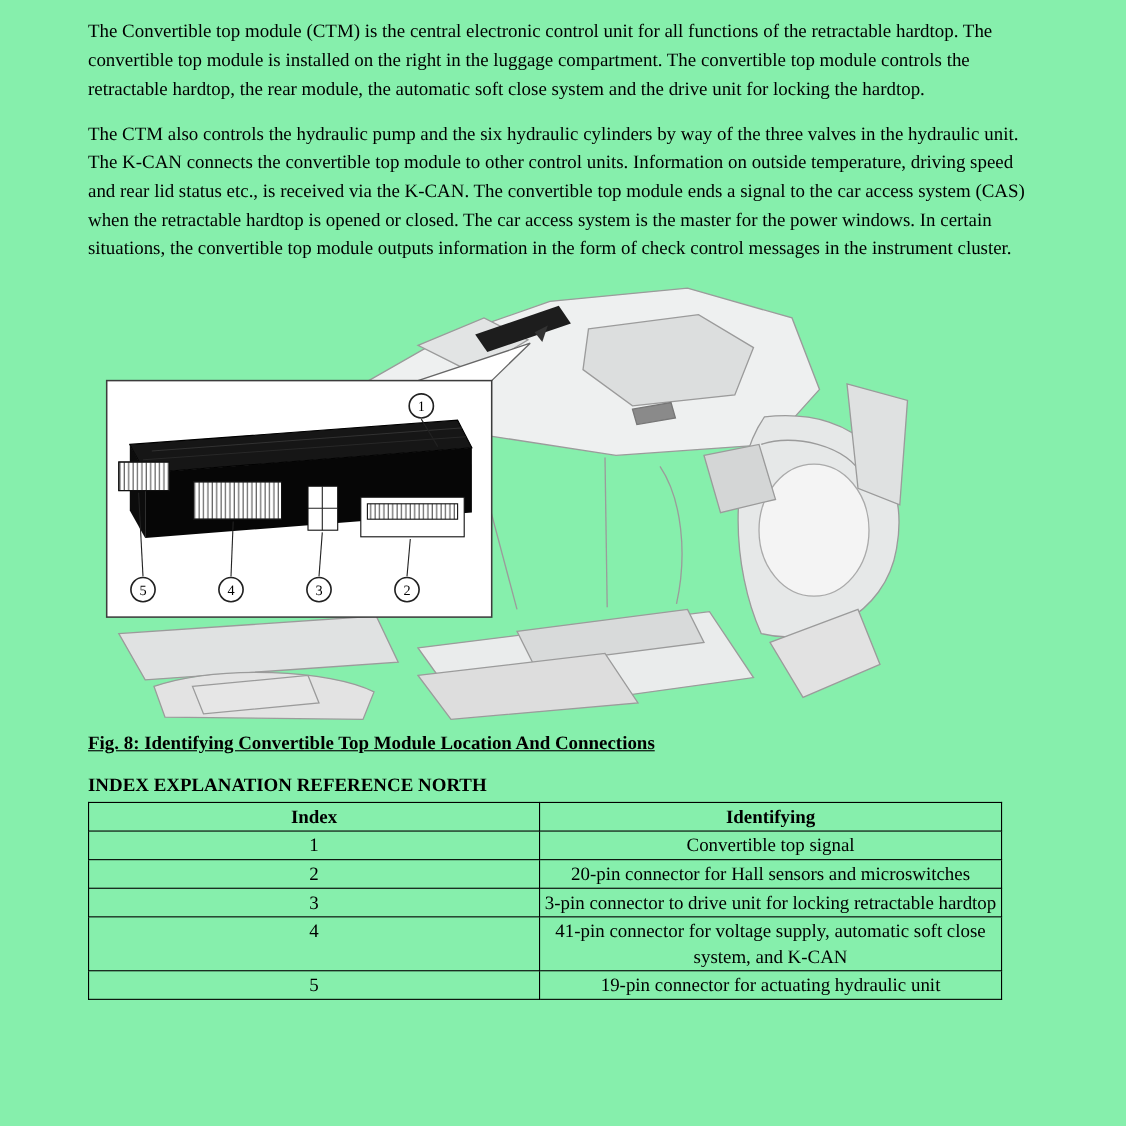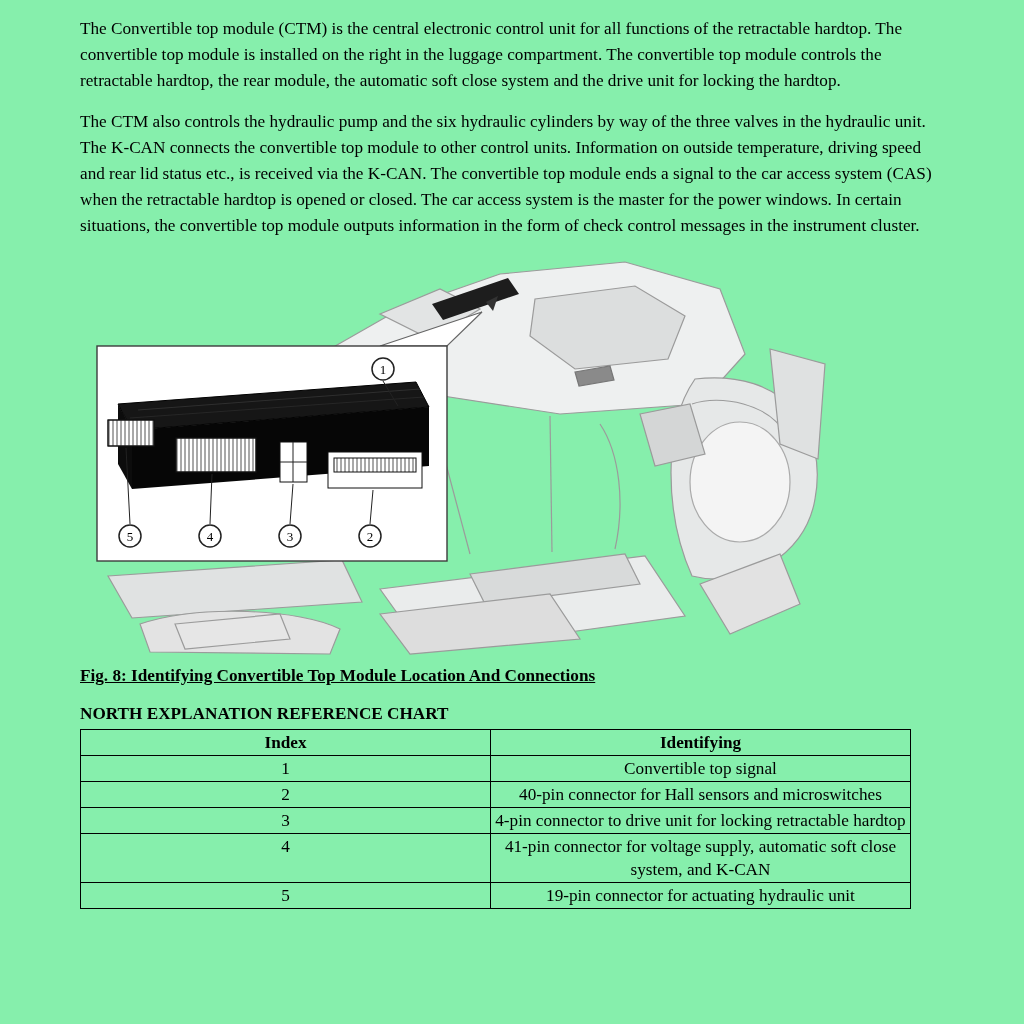--- a/index.html
+++ b/index.html
@@ -159,45 +159,45 @@
             <text class="callout-num" x="50" y="286.5" text-anchor="middle">5</text>
           </g>
         </g>
       </svg>
     </div>
 
     <div class="caption">
       <div class="caption-line1">Fig. 8: Identifying Convertible Top Module Location And Connections</div>
     </div>
 
-    <div class="chart-heading">NORTH EXPLANATION REFERENCE CHART</div>
+    <div class="chart-heading">INDEX EXPLANATION REFERENCE NORTH</div>
 
     <table class="ref-table">
       <colgroup>
         <col style="width:410px">
         <col style="width:420px">
       </colgroup>
       <thead>
         <tr>
           <th>Index</th>
           <th>Identifying</th>
         </tr>
       </thead>
       <tbody>
         <tr>
           <td>1</td>
           <td>Convertible top signal</td>
         </tr>
         <tr>
           <td>2</td>
-          <td>40-pin connector for Hall sensors and microswitches</td>
+          <td>20-pin connector for Hall sensors and microswitches</td>
         </tr>
         <tr>
           <td>3</td>
-          <td>4-pin connector to drive unit for locking retractable hardtop</td>
+          <td>3-pin connector to drive unit for locking retractable hardtop</td>
         </tr>
         <tr>
           <td>4</td>
           <td>41-pin connector for voltage supply, automatic soft close system, and K-CAN</td>
         </tr>
         <tr>
           <td>5</td>
           <td>19-pin connector for actuating hydraulic unit</td>
         </tr>
       </tbody>

